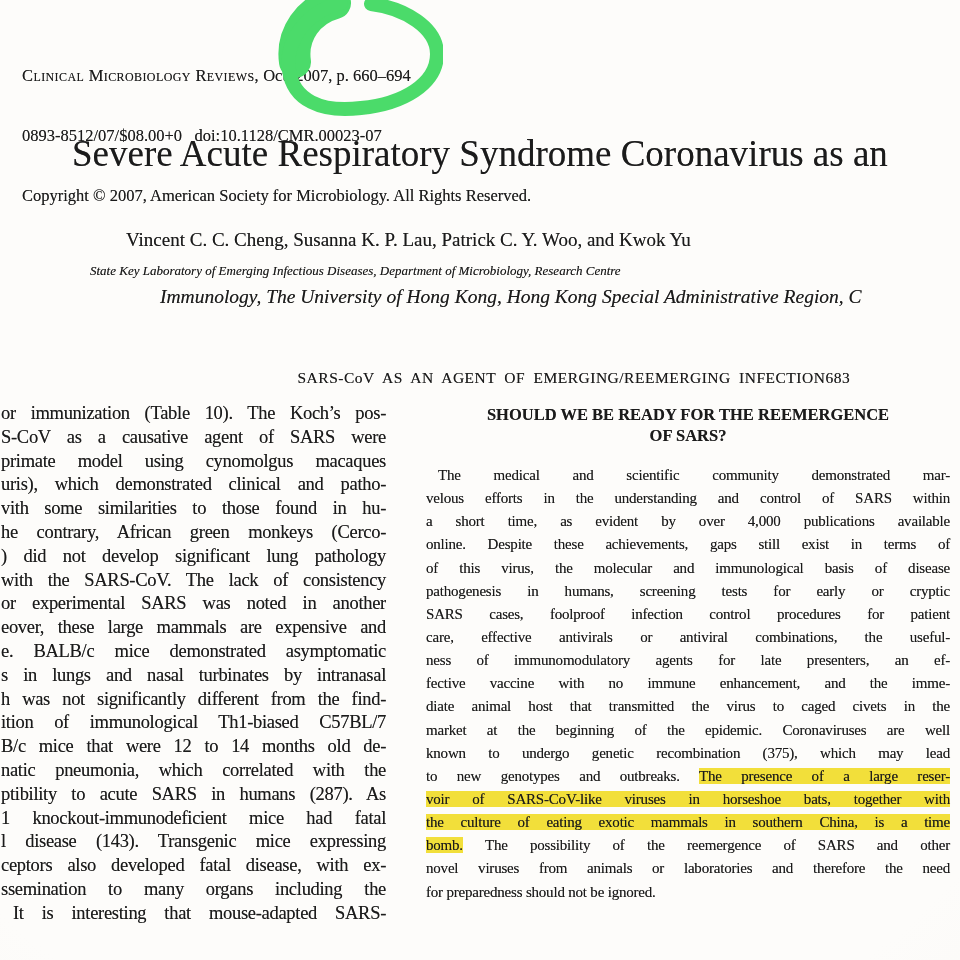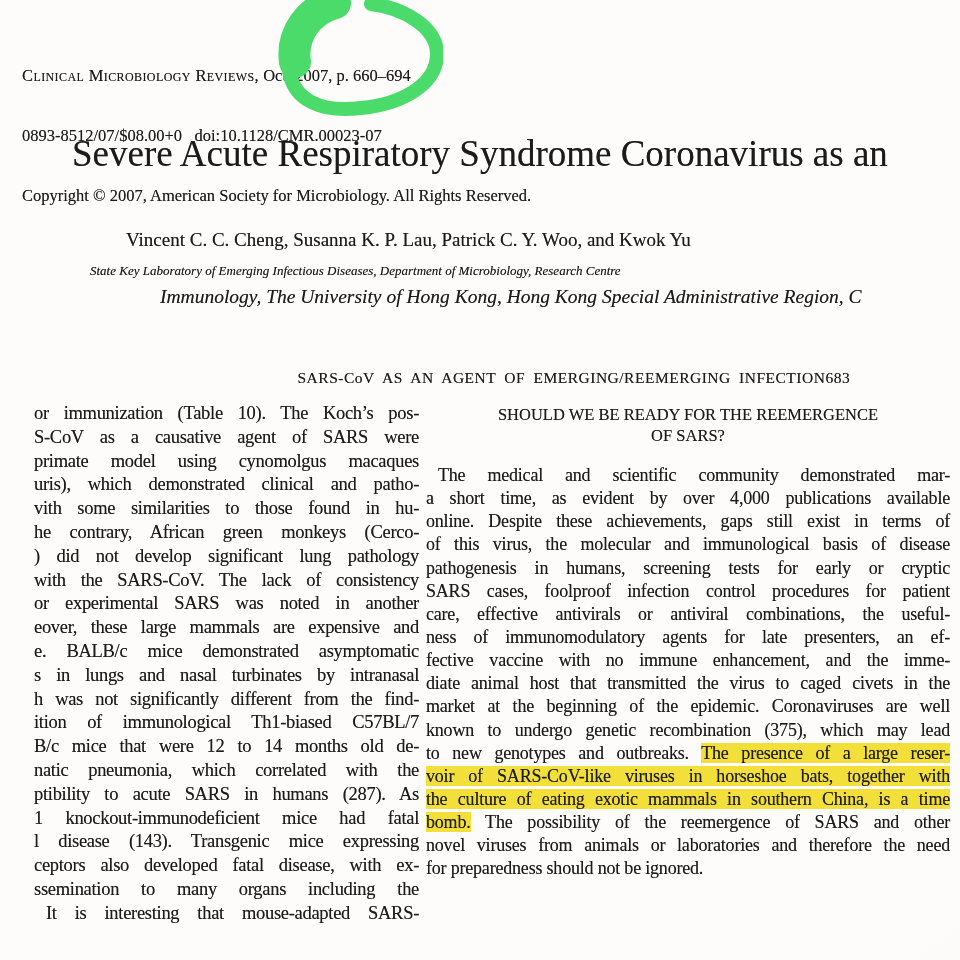--- a/index.html
+++ b/index.html
@@ -19,27 +19,27 @@
   
   .title1{left:72px;top:132px;font-size:37px;}
   .title2{left:248px;top:174px;font-size:37px;}
   .authors{left:126px;top:229px;font-size:19px;text-align:center;}
   .affil1{left:90px;top:263px;font-size:13px;font-style:italic;}
   .affil2{left:160px;top:286px;font-size:19.5px;font-style:italic;}
   
   .runhead{left:264px;top:351px;font-size:15.5px;letter-spacing:.5px;word-spacing:4px;}
   .runhead .pageno{}
   
-  .colL{position:absolute;left:1px;top:402px;width:385px;margin-left:33px;}
+  .colL{position:absolute;left:1px;top:402px;width:385px;}
   .colL .ln{height:23.8px;line-height:23.8px;font-size:18.5px;letter-spacing:-0.3px;
             text-align:justify;text-align-last:justify;white-space:nowrap;overflow:visible;}
   .colR{position:absolute;left:426px;top:404px;width:524px;}
-  .rhead{height:21px;line-height:21px;text-align:center;font-weight:normal;font-size:16.5px;}
+  .rhead{height:21px;line-height:21px;text-align:center;font-weight:bold;font-size:16.5px;}
   .colRp{position:absolute;left:426px;top:464px;width:524px;}
-  .colRp .ln{height:23.15px;line-height:23.15px;font-size:18px;letter-spacing:-0.2px;
+  .colRp .ln{height:23.15px;line-height:23.15px;font-size:15px;letter-spacing:-0.2px;
              text-align:justify;text-align-last:justify;white-space:nowrap;}
   .ind{padding-left:12px;}
   .nj{text-align-last:left !important;}
   .hl{background:#f2df3a;}
   
   .annot{position:absolute;left:243px;top:-6px;width:200px;height:126px;pointer-events:none;}
 </style>
 </head>
 <body>
 
@@ -86,20 +86,21 @@
     <div class="ln ind">It is interesting that mouse-adapted SARS-</div>
   </div>
 
   <div class="colR">
     <div class="rhead">SHOULD WE BE READY FOR THE REEMERGENCE</div>
     <div class="rhead">OF SARS?</div>
   </div>
 
   <div class="colRp">
     <div class="ln ind"><span>The medical and scientific community demonstrated mar-</span><span class="hl"></span><span></span></div>
+    <div class="ln"><span>velous efforts in the understanding and control of SARS within</span><span class="hl"></span><span></span></div>
     <div class="ln"><span>a short time, as evident by over 4,000 publications available</span><span class="hl"></span><span></span></div>
     <div class="ln"><span>online. Despite these achievements, gaps still exist in terms of</span><span class="hl"></span><span></span></div>
     <div class="ln"><span>of this virus, the molecular and immunological basis of disease</span><span class="hl"></span><span></span></div>
     <div class="ln"><span>pathogenesis in humans, screening tests for early or cryptic</span><span class="hl"></span><span></span></div>
     <div class="ln"><span>SARS cases, foolproof infection control procedures for patient</span><span class="hl"></span><span></span></div>
     <div class="ln"><span>care, effective antivirals or antiviral combinations, the useful-</span><span class="hl"></span><span></span></div>
     <div class="ln"><span>ness of immunomodulatory agents for late presenters, an ef-</span><span class="hl"></span><span></span></div>
     <div class="ln"><span>fective vaccine with no immune enhancement, and the imme-</span><span class="hl"></span><span></span></div>
     <div class="ln"><span>diate animal host that transmitted the virus to caged civets in the</span><span class="hl"></span><span></span></div>
     <div class="ln"><span>market at the beginning of the epidemic. Coronaviruses are well</span><span class="hl"></span><span></span></div>

